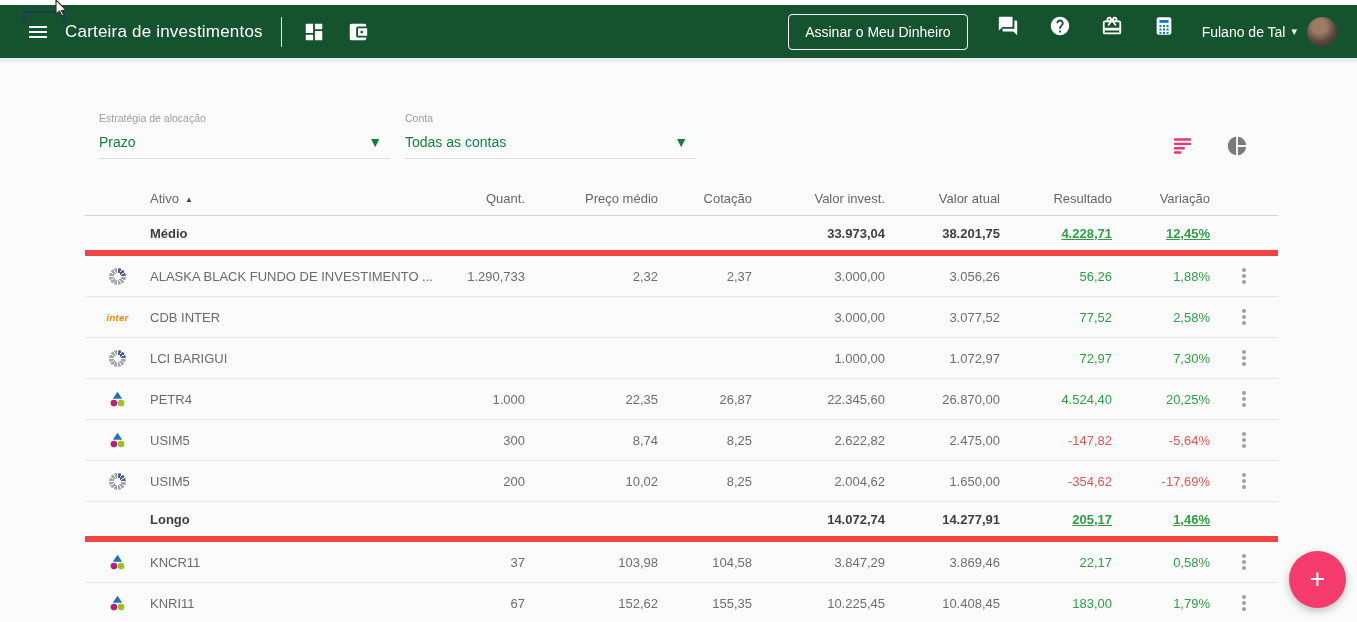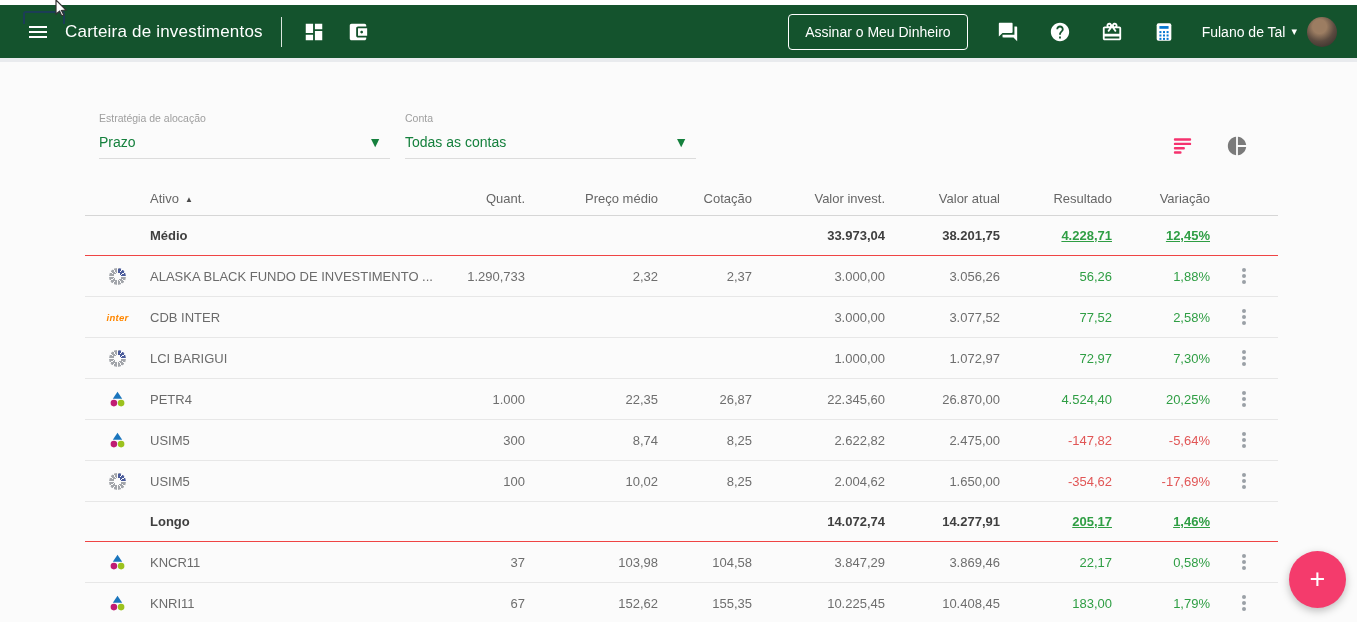--- a/index.html
+++ b/index.html
@@ -15,21 +15,21 @@
     justify-content:space-between; color:#fff; position:relative; }
   .appbar-left { display:flex; align-items:center; }
   .artifact { position:absolute; left:23px; top:6px; width:42px; height:13px;
     border:2px solid #1e3a5f; border-bottom:none; border-radius:3px 3px 0 0; opacity:.85; }
   .icon-btn { background:none; border:none; cursor:pointer; display:flex; align-items:center;
     justify-content:center; padding:0; }
   .menu-btn { margin-left:24px; width:28px; height:28px; }
   .page-title { font-size:17px; font-weight:400; margin-left:13px; letter-spacing:.2px; }
   .vdiv { width:1px; height:30px; background:rgba(255,255,255,.85); margin-left:18px; }
   .appbar-left .hdr-ic { margin-left:20px; width:24px; height:24px; }
-  .appbar-right { display:flex; align-items:center; margin-right:20px; }
+  .appbar-right { display:flex; margin-right:20px; }
   .outline-btn { background:transparent; border:1px solid #fff; border-radius:4px;
     color:#fff; font-size:14px; font-family:inherit; padding:9px 16px; cursor:pointer; margin-right:14px; }
   .appbar-right .hdr-ic { width:24px; height:24px; margin:0 14px; }
   .user { display:flex; align-items:center; cursor:pointer; margin-left:12px; }
   .user-name { font-size:14px; }
   .caret { font-size:11px; margin-left:6px; line-height:1; }
   .avatar { width:30px; height:30px; border-radius:50%; margin-left:10px;
     background: radial-gradient(circle at 42% 32%, #9c7d62 0 26%, #5c4b40 55%, #2c2624 100%); }
 
   .gray-strip { height:4px; background:#e9ebee; }
@@ -50,21 +50,21 @@
 
   
   .tbl { margin-top:22px; }
   .grid { display:grid; grid-template-columns:65px 295px 80px 133px 94px 133px 115px 112px 98px 1fr;
     align-items:center; }
   .thead { height:35px; border-bottom:1px solid #d6d6d6; }
   .th { font-size:13px; color:#666; font-weight:500; }
   .th.num, .cell.num { text-align:right; }
   .sort { font-size:8px; color:#4a4a4a; margin-left:6px; vertical-align:1px; }
   .row { height:41px; border-bottom:1px solid #e7e7e7; }
-  .group-row { height:40px; border-bottom:1px solid #ef4444; }
+  .group-row { height:40px; border-bottom:6px solid #ef4444; }
   .cell { font-size:13px; color:#6e6e6e; }
   .cell.name { color:#6b6b6b; }
   .group-name, .gtot { font-weight:bold; color:#3f3f3f; font-size:13px; }
   .gtot { text-align:right; }
   .pos { color:#2f9e44 !important; }
   .neg { color:#e15656 !important; }
   .gtot.pos { color:#2f9e44 !important;text-decoration:underline; }
   .icon-cell { display:flex; justify-content:center; }
   .fund-ic { width:17px; height:17px; border-radius:50%; display:inline-block;
     background:
@@ -319,21 +319,21 @@
             <span class="dots"></span>
           </button>
         </div>
     </div>
 
     <div class="grid row">
       <div class="icon-cell">
           <span class="fund-ic"></span>
         </div>
       <div class="cell name">USIM5</div>
-      <div class="cell num">100</div>
+      <div class="cell num">200</div>
       <div class="cell num">10,02</div>
       <div class="cell num">8,25</div>
       <div class="cell num">2.004,62</div>
       <div class="cell num">1.650,00</div>
       <div class="cell num neg">-354,62</div>
       <div class="cell num neg">-17,69%</div>
       <div class="kebab-cell">
           <button class="kebab-btn">
             <span class="dots"></span>
           </button>

